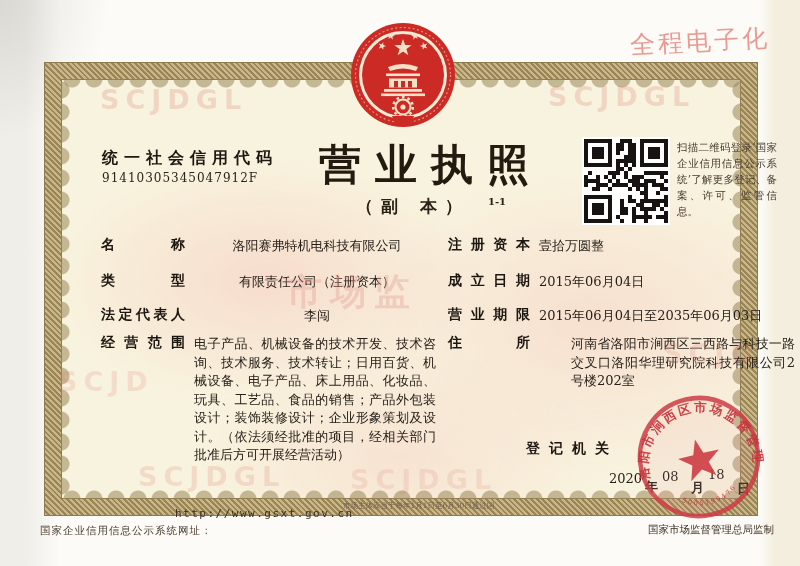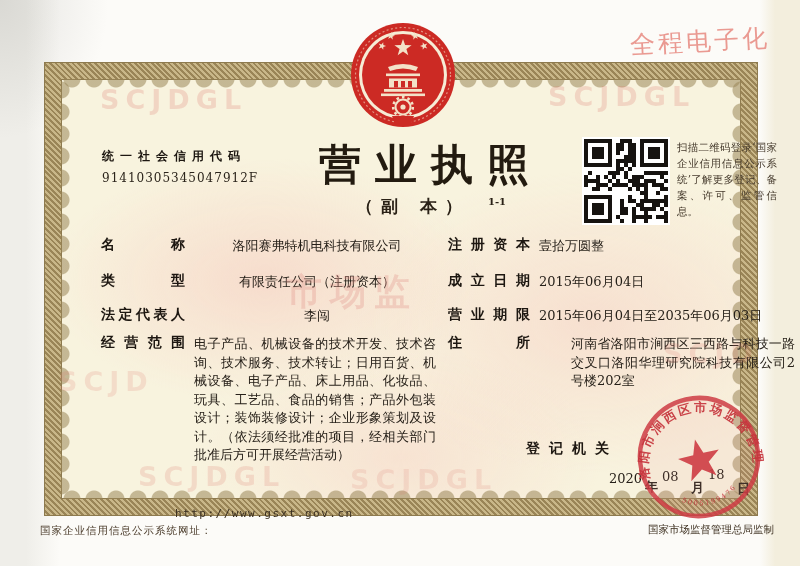--- a/index.html
+++ b/index.html
@@ -21,21 +21,21 @@
   .scallop{position:absolute;pointer-events:none;}
   .sc-top{left:0;right:0;top:0;height:9px;background-image:radial-gradient(circle at 11px 0px,rgba(154,134,88,.55) 8px,rgba(154,134,88,0) 9px);background-size:22px 9px;background-repeat:repeat-x;}
   .sc-bot{left:0;right:0;bottom:0;height:9px;background-image:radial-gradient(circle at 11px 9px,rgba(154,134,88,.55) 8px,rgba(154,134,88,0) 9px);background-size:22px 9px;background-repeat:repeat-x;}
   .sc-left{top:0;bottom:0;left:0;width:9px;background-image:radial-gradient(circle at 0px 11px,rgba(154,134,88,.55) 8px,rgba(154,134,88,0) 9px);background-size:9px 22px;background-repeat:repeat-y;}
   .sc-right{top:0;bottom:0;right:0;width:9px;background-image:radial-gradient(circle at 9px 11px,rgba(154,134,88,.55) 8px,rgba(154,134,88,0) 9px);background-size:9px 22px;background-repeat:repeat-y;}
   
   .wm{position:absolute;font-family:"DejaVu Sans",sans-serif;font-weight:bold;color:#dd7b6f;opacity:.24;letter-spacing:6px;font-size:27px;pointer-events:none;}
   .wm-cn{position:absolute;font-weight:bold;color:#e2938a;opacity:.32;font-size:36px;letter-spacing:8px;pointer-events:none;}
   
   .estamp{position:absolute;left:630px;top:24px;width:170px;font-size:25px;color:#ea9a92;letter-spacing:3px;transform:rotate(-3deg);}
-  .cc-label{position:absolute;left:41px;top:69px;font-size:12px;font-weight:bold;letter-spacing:6px;color:#1d1711;}
+  .cc-label{position:absolute;left:41px;top:69px;font-size:16px;font-weight:bold;letter-spacing:6px;color:#1d1711;}
   .cc-value{position:absolute;left:41px;top:92px;font-size:12px;letter-spacing:1px;color:#2b241b;}
   .title{position:absolute;left:160px;top:58px;width:420px;text-align:center;font-size:42px;font-weight:bold;letter-spacing:14px;color:#231b10;font-family:"DejaVu Sans",sans-serif;}
   .subtitle{position:absolute;left:160px;top:116px;width:420px;text-align:center;font-size:17px;font-weight:bold;letter-spacing:8px;color:#2a2116;}
   .subtitle sup{font-size:10px;letter-spacing:0;font-weight:bold;margin-left:18px;}
   
   .qr{position:absolute;left:521px;top:58px;width:88px;height:88px;background:#fff;padding:2px;box-sizing:border-box;display:grid;grid-template-columns:repeat(21,1fr);grid-template-rows:repeat(21,1fr);}
   .qr i{display:block;}
   .qr i.on{background:#161310;}
   .qr-caption{position:absolute;left:616px;top:60px;width:100px;font-size:10.5px;line-height:16px;color:#453a2c;text-align:justify;}
   
@@ -595,16 +595,17 @@
       <textPath href="#sealArc" startOffset="8">洛阳市涧西区市场监督管理局</textPath>
     </text>
     <text font-size="6.5" fill="rgba(198,52,60,0.9)" letter-spacing="2">
       <textPath href="#sealNum" startOffset="4">5005199476</textPath>
     </text>
   </svg>
 
   <div class="foot-weblabel">国家企业信用信息公示系统网址：</div>
   <div class="foot-url">http://www.gsxt.gov.cn</div>
   <div class="foot-note">
+    <div>市场主体应当于每年1月1日至6月30日通过国</div>
   </div>
   <div class="foot-issuer">国家市场监督管理总局监制</div>
 
 </div>
 
 </body></html>

